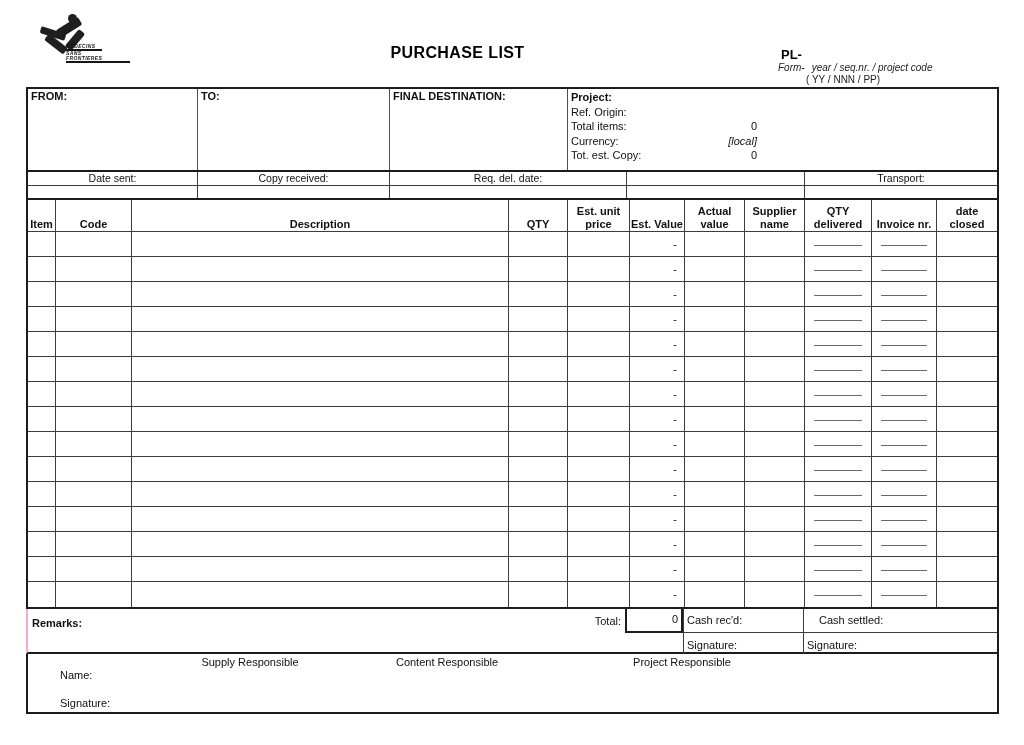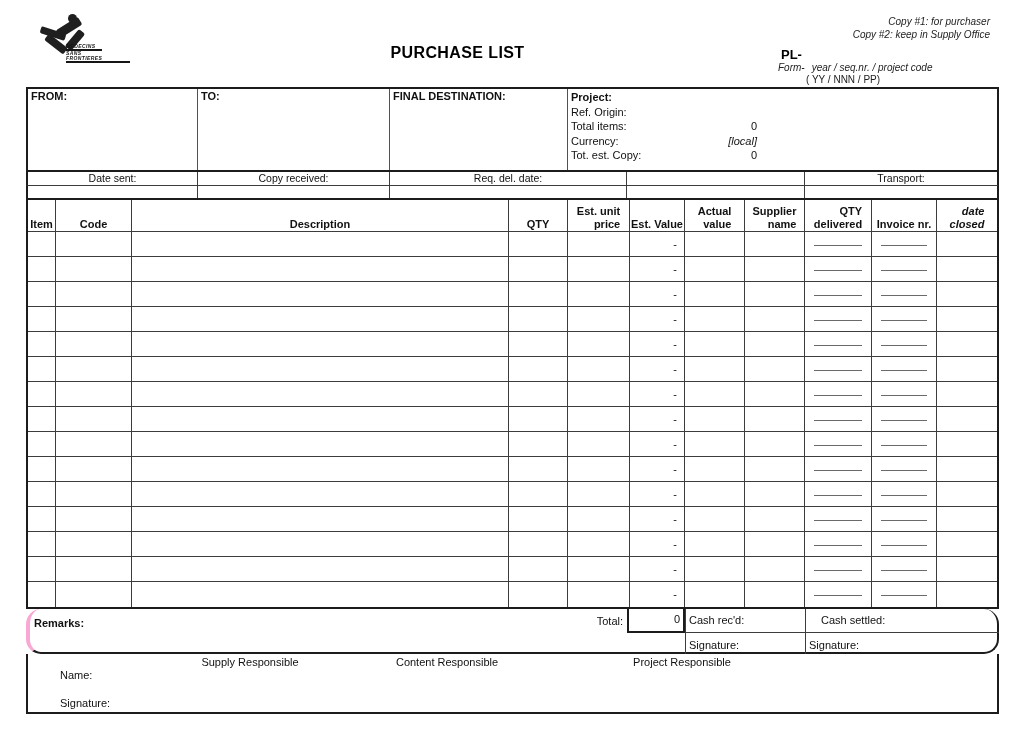--- a/index.html
+++ b/index.html
@@ -39,32 +39,32 @@
 
   
   .date-row { position:absolute; left:26px; top:172px; width:973px; height:14px; border-left:2px solid #1c1c1c; border-right:2px solid #1c1c1c; border-bottom:1px solid #3c3c3c; display:flex; }
   .blank-row { position:absolute; left:26px; top:186px; width:973px; height:12px; border-left:2px solid #1c1c1c; border-right:2px solid #1c1c1c; display:flex; }
   .dcell { border-right:1px solid #3c3c3c; font-size:10.5px; text-align:center; line-height:13px; overflow:hidden; }
   .dcell:last-child { border-right:none; }
 
   
   .items-table { position:absolute; left:26px; top:198px; width:973px; height:411px; border:2px solid #1c1c1c; }
   .thead { display:flex; height:32px; border-bottom:1px solid #3c3c3c; }
-  .thcell { border-right:1px solid #3c3c3c; display:flex; align-items:flex-end; justify-content:center; text-align:right; font-size:11px; font-weight:bold; line-height:12.5px; white-space:pre-line; padding-bottom:1px; }
-  .thcell.c10, .tcell.c10 { border-right:none;font-style:italic; }
+  .thcell { border-right:1px solid #3c3c3c; display:flex; align-items:flex-end; justify-content:center; text-align:center; font-size:11px; font-weight:bold; line-height:12.5px; white-space:pre-line; padding-bottom:1px; }
+  .thcell.c10, .tcell.c10 { border-right:none; }
   .trow { display:flex; height:25px; border-bottom:1px solid #3c3c3c; }
   .trow:last-child { border-bottom:none; }
   .tcell { border-right:1px solid #3c3c3c; font-size:11px; overflow:hidden; }
   .tcell.num { text-align:right; padding-right:7px; line-height:24px; }
   .cell-line { display:block; margin:13px auto 0; width:72%; border-top:1px solid #6a6a6a; }
   .c0{width:28px}.c1{width:76px}.c2{width:377px}.c3{width:59px}.c4{width:62px}
   .c5{width:55px}.c6{width:60px}.c7{width:60px}.c8{width:67px}.c9{width:65px}.c10{width:60px}
 
   
-  .footer-remarks { position:absolute; left:26px; top:609px; width:973px; height:45px; border-left:4px solid #f9a8d4; border-right:2px solid #1c1c1c; border-bottom:2px solid #1c1c1c;border-radius:15px; }
+  .footer-remarks { position:absolute; left:26px; top:609px; width:973px; height:45px; border-left:2px solid #f9a8d4; border-right:2px solid #1c1c1c; border-bottom:2px solid #1c1c1c; }
   .remarks-label { position:absolute; left:4px; top:8px; font-size:11px; font-weight:bold; }
   .total-label { position:absolute; left:493px; top:6px; width:100px; text-align:right; font-size:11px; }
   .total-box { position:absolute; left:597px; top:0; width:58px; height:24px; border:2px solid #1c1c1c; border-top:none; font-size:11px; text-align:right; padding:4px 3px 0 0; }
   .cash-recd { position:absolute; left:655px; top:0; width:120px; height:24px; border-left:1px solid #3c3c3c; border-bottom:1px solid #3c3c3c; font-size:11px; padding:5px 0 0 3px; }
   .cash-settled { position:absolute; left:775px; top:0; width:194px; height:24px; border-left:1px solid #3c3c3c; border-bottom:1px solid #3c3c3c; font-size:11px; padding:5px 0 0 15px; }
   .sig-cell-1 { position:absolute; left:655px; top:24px; width:120px; height:21px; border-left:1px solid #3c3c3c; font-size:11px; padding:6px 0 0 3px; }
   .sig-cell-2 { position:absolute; left:775px; top:24px; width:194px; height:21px; border-left:1px solid #3c3c3c; font-size:11px; padding:6px 0 0 3px; }
 
   .footer-block { position:absolute; left:26px; top:654px; width:973px; height:60px; border-left:2px solid #1c1c1c; border-right:2px solid #1c1c1c; border-bottom:2px solid #1c1c1c; }
   .resp { position:absolute; top:2px; width:200px; text-align:center; font-size:11px; }
@@ -87,24 +87,20 @@
       <span class="lf lf-leg1"></span>
       <span class="lf lf-leg2"></span>
     </div>
     <div class="logo-text">
       <span class="lt1">MEDECINS</span><br>
       <span class="lt2">SANS FRONTIERES</span>
     </div>
   </div>
 
   <div class="title">PURCHASE LIST</div>
-  <div class="copies">
-    <div>Copy #1: for purchaser</div>
-    <div>Copy #2: keep in Supply Office</div>
-  </div>
   <div class="pl-code">PL-</div>
   <div class="form-row">
     <span>Form-</span>
     <span>year / seq.nr. / project code</span>
   </div>
   <div class="form-hint2">( YY / NNN / PP)</div>
 
   <div class="addr-box">
     <div class="acell a0"><span>FROM:</span></div>
     <div class="acell a1"><span>TO:</span></div>

